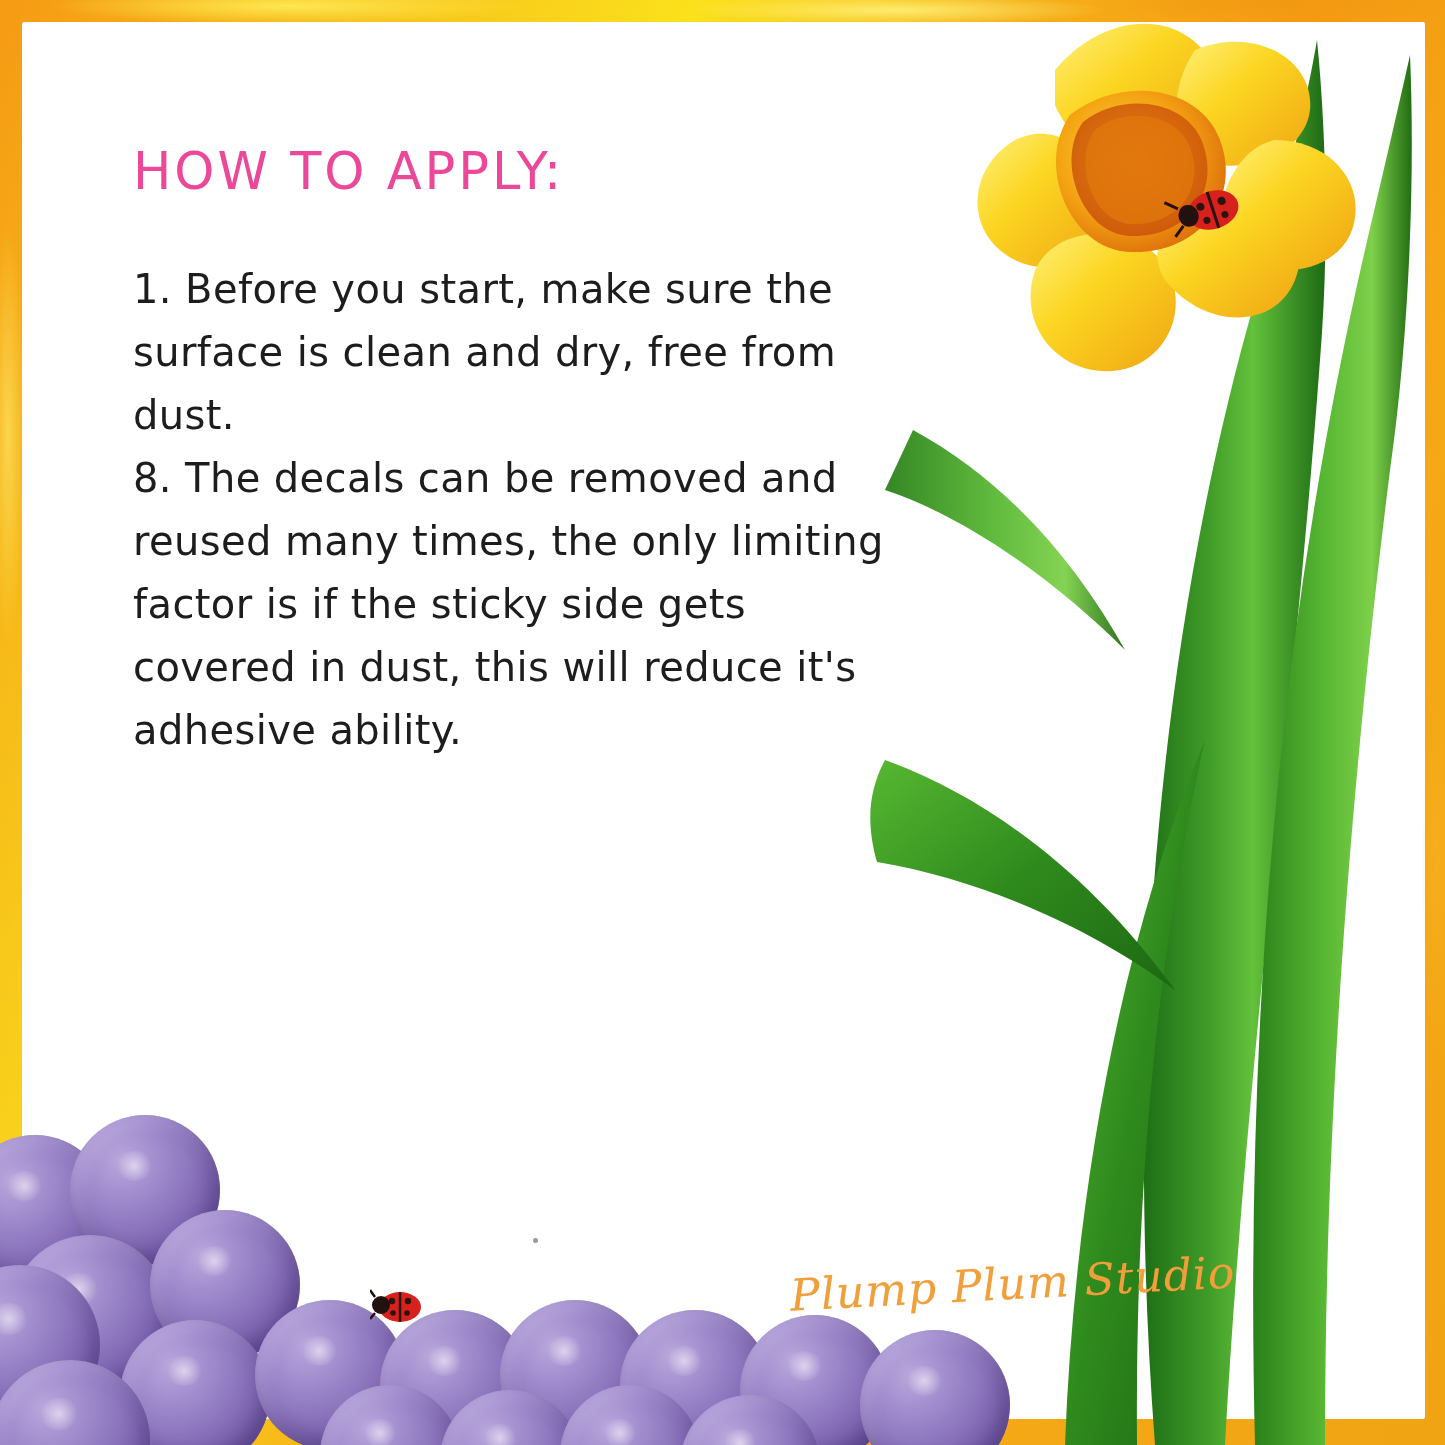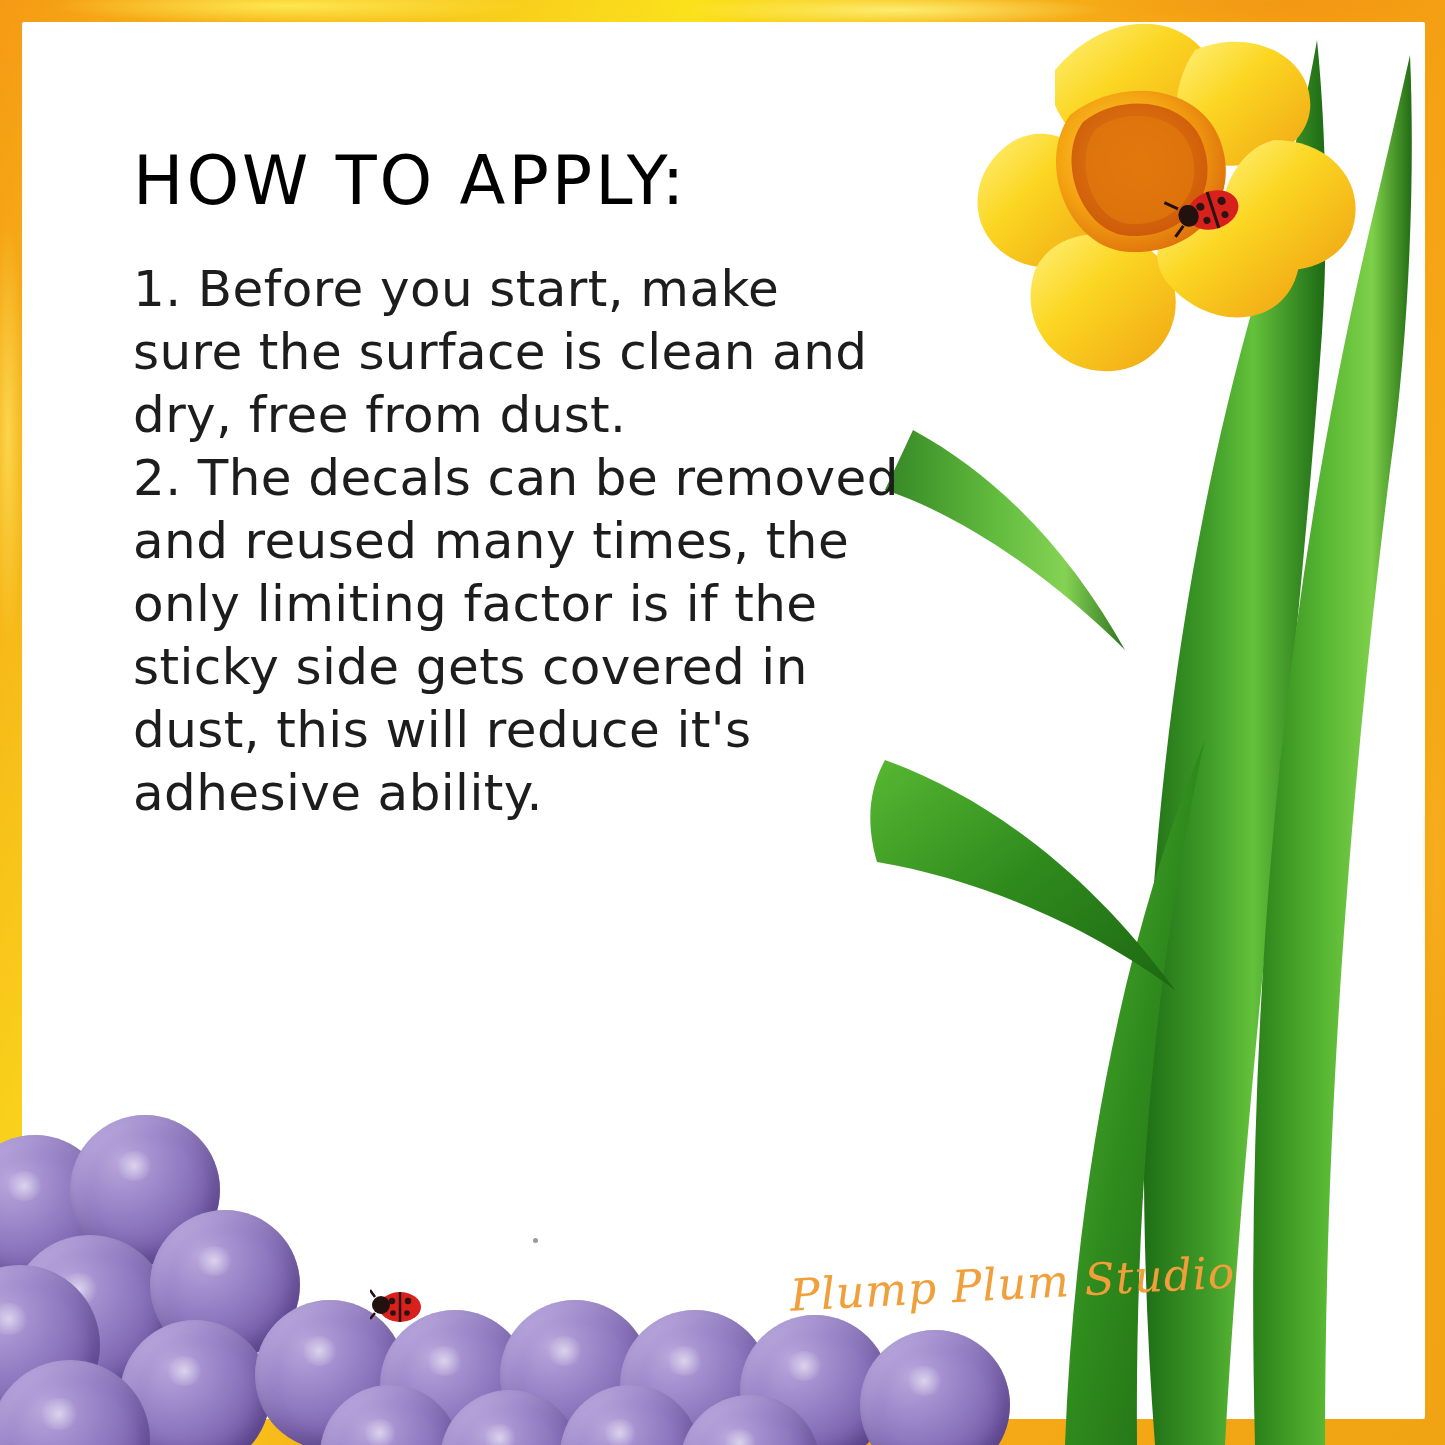--- a/index.html
+++ b/index.html
@@ -54,33 +54,33 @@
     left: 0;
     top: 0;
     width: 1445px;
     height: 1445px;
   }
   .heading {
     position: absolute;
     left: 133px;
     top: 142px;
     font-family: "DejaVu Sans", sans-serif;
-    font-size: 67px;
+    font-size: 51px;
     letter-spacing: 3px;
-    color: #000000;
+    color: #ec4899;
     font-weight: 400;
   }
   .steps {
     position: absolute;
     left: 133px;
     top: 258px;
     width: 770px;
     color: #1d1d1d;
     font-family: "DejaVu Sans", sans-serif;
-    font-size: 50px;
+    font-size: 40px;
     line-height: 63px;
     letter-spacing: 0.4px;
   }
   .step {
     margin: 0 0 0 0;
   }
 
   
   .signature {
     position: absolute;
@@ -251,19 +251,19 @@
       <circle cx="37" cy="28" r="2.8" fill="#2a1310"></circle>
       <ellipse cx="11" cy="20" rx="9" ry="9" fill="#231110"></ellipse>
       <path d="M5 12 L0 5 M5 28 L0 34" stroke="#231110" stroke-width="2.5" fill="none"></path>
     </svg>
   </div>
 
   <div class="content">
     <div class="heading">HOW TO APPLY:</div>
     <div class="steps">
       <p class="step">1. Before you start, make sure the surface is clean and dry, free from dust.</p>
-      <p class="step">2. The decals can be removed and reused many times, the only limiting factor is if the sticky side gets covered in dust, this will reduce it's adhesive ability.</p>
+      <p class="step">8. The decals can be removed and reused many times, the only limiting factor is if the sticky side gets covered in dust, this will reduce it's adhesive ability.</p>
     </div>
     <div class="dot-mark"></div>
     <div class="signature">Plump Plum Studio</div>
   </div>
 
 </div>
 
 </body></html>

